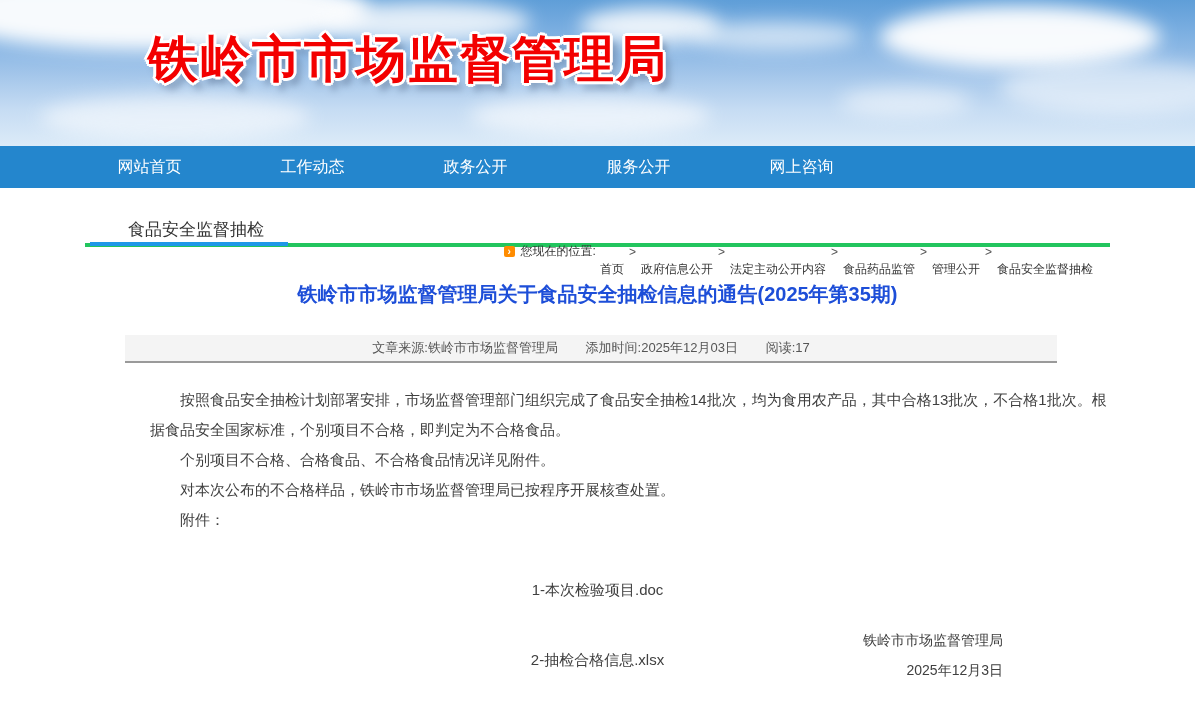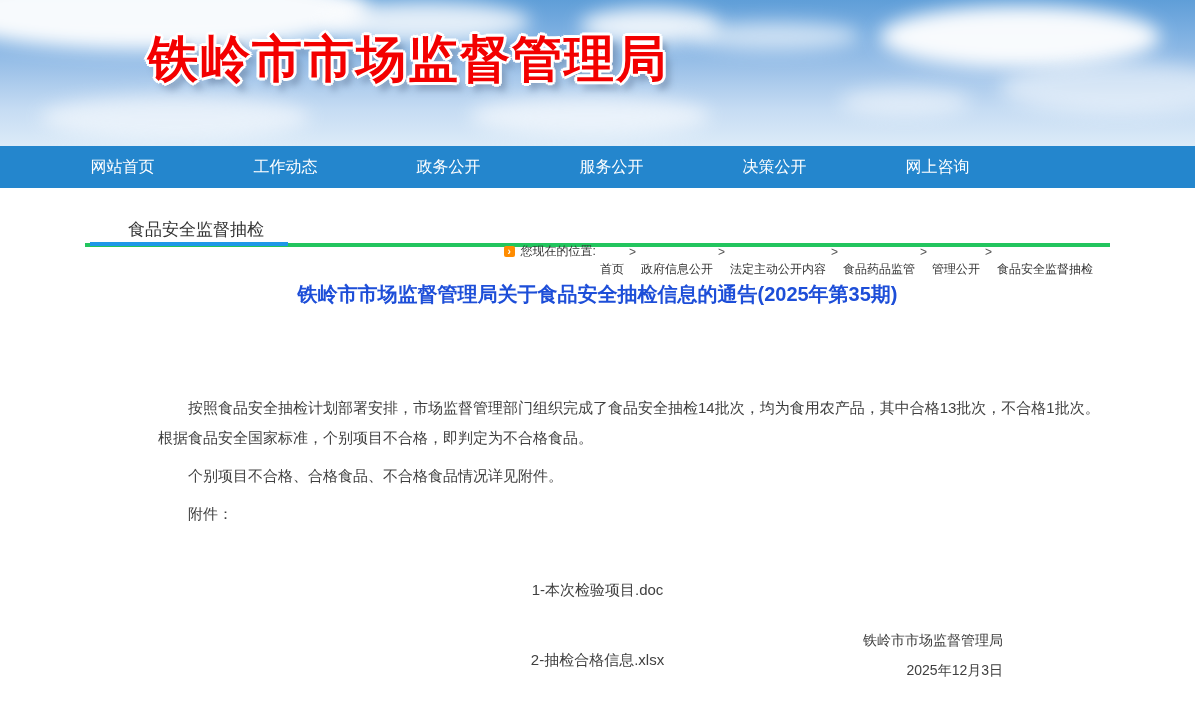--- a/index.html
+++ b/index.html
@@ -32,21 +32,21 @@
     color:#f30000; white-space:nowrap;
     text-shadow:
       -2px -2px 0 #fff, 2px -2px 0 #fff, -2px 2px 0 #fff, 2px 2px 0 #fff,
       -3px 0 0 #fff, 3px 0 0 #fff, 0 -3px 0 #fff, 0 3px 0 #fff,
       6px 7px 7px rgba(80,100,130,.55);
   }
 
   
   .nav {
     position:absolute; left:0; top:146px; width:1195px; height:42px;
-    background:#2486cd; display:flex; align-items:center; padding-left:41px;
+    background:#2486cd; display:flex; align-items:center; padding-left:68px;
   }
   .nav-item {
     width:163px; text-align:center; color:#fff; font-size:16px; cursor:pointer;
   }
 
   
   .path-row {
     position:absolute; left:85px; top:212px; width:1025px; height:35px;
     border-bottom:4px solid #22c55e;
   }
@@ -79,21 +79,21 @@
   .meta-bar {
     position:absolute; left:125px; top:335px; width:932px; height:28px;
     background:#f4f4f4; border-bottom:2px solid #9a9a9a;
     text-align:center; font-size:13px; color:#555; line-height:26px;
   }
   .meta-seg { margin:0 12px; }
   .article-body {
     position:absolute; left:150px; top:385px; width:960px;
     font-size:15px; color:#404040;
   }
-  .article-body p { line-height:30px; text-indent:2em; margin:8px; }
+  .article-body p { line-height:30px; text-indent:2em; margin:0; }
   .attachments {
     position:absolute; left:85px; top:535px; width:1025px;
     text-align:center; font-size:15px; color:#404040;
   }
   .attachment-link { display:block; line-height:30px; color:#404040; text-decoration:none; cursor:pointer;margin-top:40px; }
   .signature {
     position:absolute; right:192px; top:625px;
     text-align:right; font-size:14px; color:#404040; line-height:30px;
   }
 </style>
@@ -113,21 +113,20 @@
     <div class="cloud c8"></div>
     <div class="cloud c9"></div>
     <div class="site-title">铁岭市市场监督管理局</div>
   </div>
 
   <div class="nav">
     <div class="nav-item">网站首页</div>
     <div class="nav-item">工作动态</div>
     <div class="nav-item">政务公开</div>
     <div class="nav-item">服务公开</div>
-    <div class="nav-item">决策公开</div>
     <div class="nav-item">网上咨询</div>
   </div>
 
   <div class="path-row">
     <div class="tab-label">食品安全监督抽检</div>
     <div class="tab-underline"></div>
     <div class="breadcrumb">
       <span class="crumb-icon">›</span>
       <span class="crumb-prefix">您现在的位置:</span>
       <a class="crumb-link">首页</a>
@@ -139,24 +138,30 @@
       <a class="crumb-link">食品药品监管</a>
       <span class="crumb-sep">&gt;</span>
       <a class="crumb-link">管理公开</a>
       <span class="crumb-sep">&gt;</span>
       <a class="crumb-link">食品安全监督抽检</a>
     </div>
   </div>
 
   <div class="art-title">铁岭市市场监督管理局关于食品安全抽检信息的通告(2025年第35期)</div>
 
+  <div class="meta-bar">
+    <span class="meta-seg"><span>文章来源:</span><span>铁岭市市场监督管理局</span></span>
+    <span class="meta-seg"><span>添加时间:</span><span>2025年12月03日</span></span>
+    <span class="meta-seg"><span>阅读:</span><span>17</span></span>
+  </div>
 
   <div class="article-body">
     <p>按照食品安全抽检计划部署安排，市场监督管理部门组织完成了食品安全抽检14批次，均为食用农产品，其中合格13批次，不合格1批次。根据食品安全国家标准，个别项目不合格，即判定为不合格食品。</p>
     <p>个别项目不合格、合格食品、不合格食品情况详见附件。</p>
+    <p>对本次公布的不合格样品，铁岭市市场监督管理局已按程序开展核查处置。</p>
     <p>附件：</p>
   </div>
 
   <div class="attachments">
     <a class="attachment-link">1-本次检验项目.doc</a>
     <a class="attachment-link">2-抽检合格信息.xlsx</a>
     <a class="attachment-link">3-抽检不合格信息.xlsx</a>
   </div>
 
   <div class="signature">

